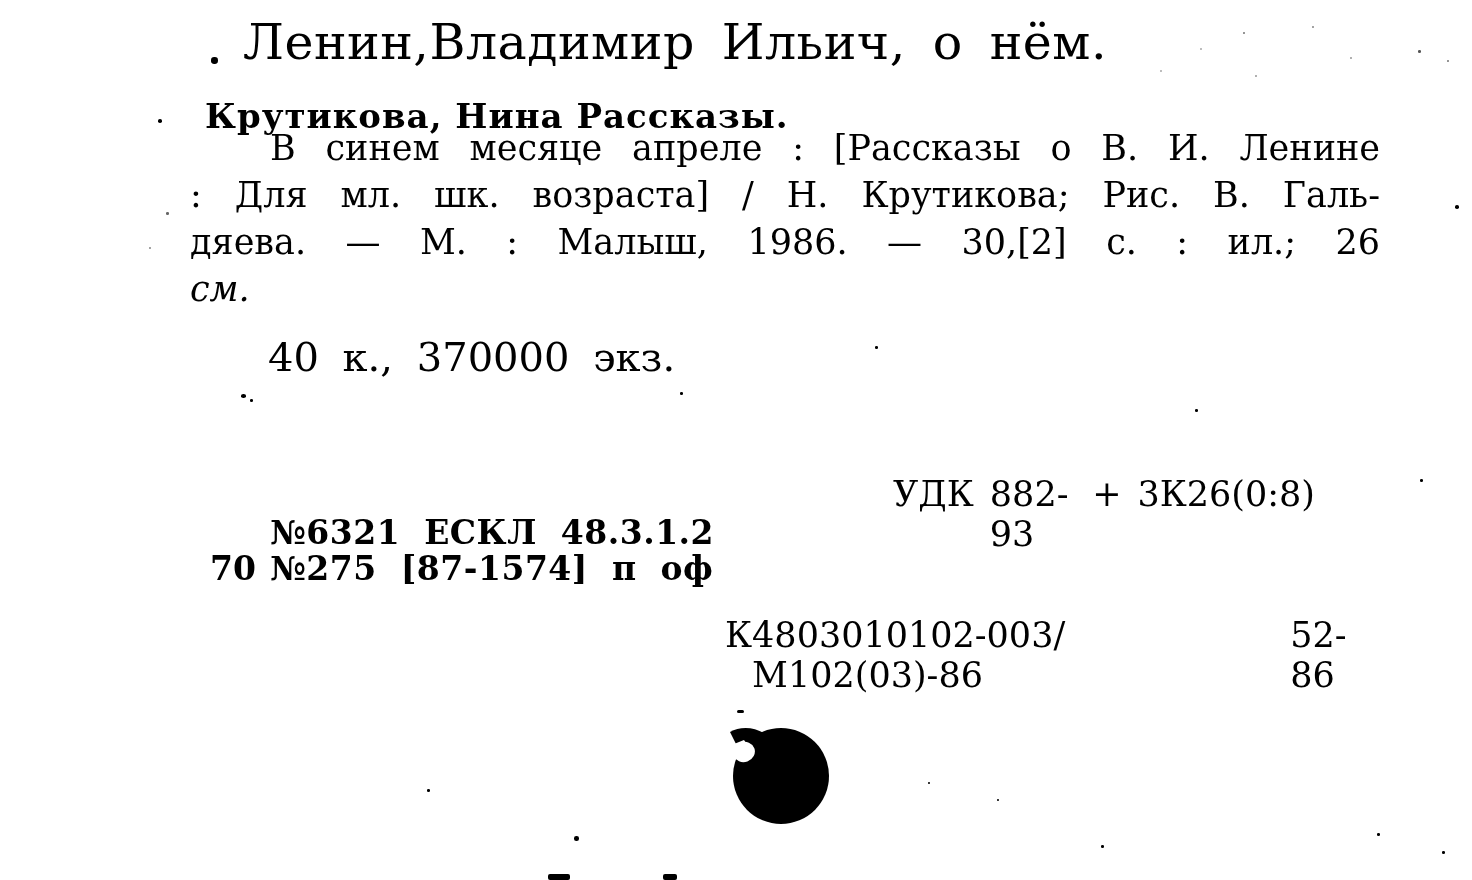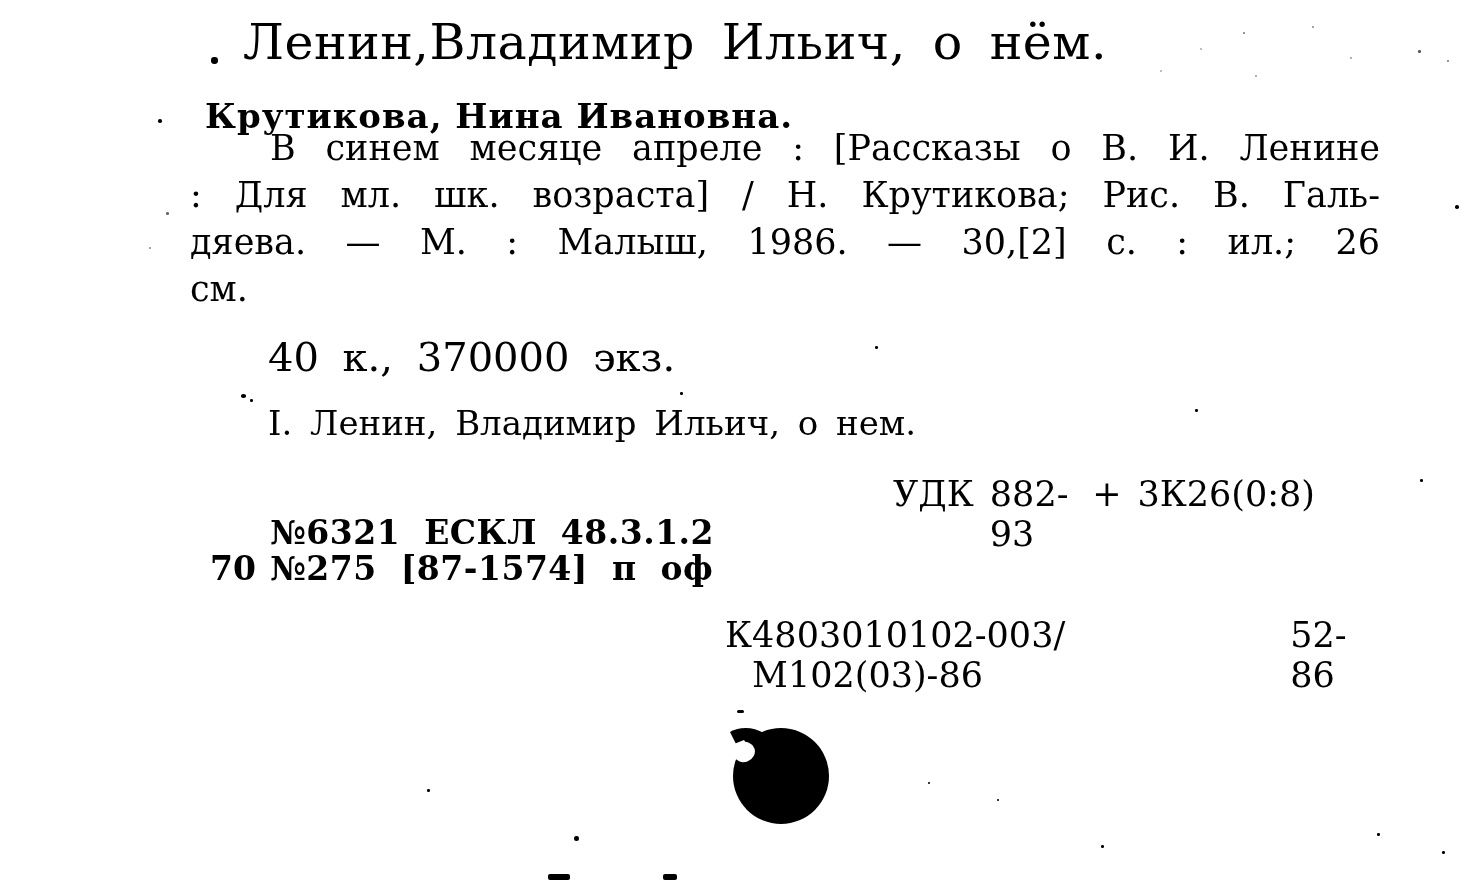--- a/index.html
+++ b/index.html
@@ -18,21 +18,21 @@
   .author{
     left:205px;top:96px;
     font-size:34px;font-weight:700;letter-spacing:1px;
   }
   .desc{
     left:190px;top:125px;width:1190px;
     font-size:35px;line-height:47px;
   }
   .dl{text-align:justify;text-align-last:justify;}
   .dl1{padding-left:80px;}
-  .dl4{text-align:center;text-align-last:left;}
+  .dl4{text-align:center;text-align-last:left;font-style:italic;}
   .price{
     left:268px;top:334px;
     font-size:40px;word-spacing:11px;
   }
   .tracing{
     left:268px;top:403px;
     font-size:34px;word-spacing:7px;
   }
   .udc{
     left:893px;top:474px;width:422px;
@@ -55,32 +55,31 @@
   .sp{position:absolute;background:#000;border-radius:45%;display:block;}
   .blot{left:678px;top:698px;}
 </style>
 </head>
 <body>
 
 <div style="width:1472px;height:880px;position:absolute;left:0;top:0;">
 
   <div class="abs heading">Ленин,Владимир Ильич, о нём.</div>
 
-  <div class="abs author">Крутикова, Нина Ивановна.</div>
+  <div class="abs author">Крутикова, Нина Рассказы.</div>
 
   <div class="abs desc">
     <div class="dl dl1">В синем месяце апреле : [Рассказы о В. И. Ленине</div>
     <div class="dl">: Для мл. шк. возраста] / Н. Крутикова; Рис. В. Галь-</div>
     <div class="dl">дяева. — М. : Малыш, 1986. — 30,[2] с. : ил.; 26</div>
     <div class="dl dl4">см.</div>
   </div>
 
   <div class="abs price">40 к., 370000 экз.</div>
 
-  <div class="abs tracing">I. Ленин, Владимир Ильич, о нем.</div>
 
   <div class="abs udc">
     <span>УДК</span>
     <span>882-93</span>
     <span>+</span>
     <span>3К26(0:8)</span>
   </div>
 
   <div class="abs marginnum">70</div>
   <div class="abs codeline cl1">№6321  ЕСКЛ  48.3.1.2</div>

